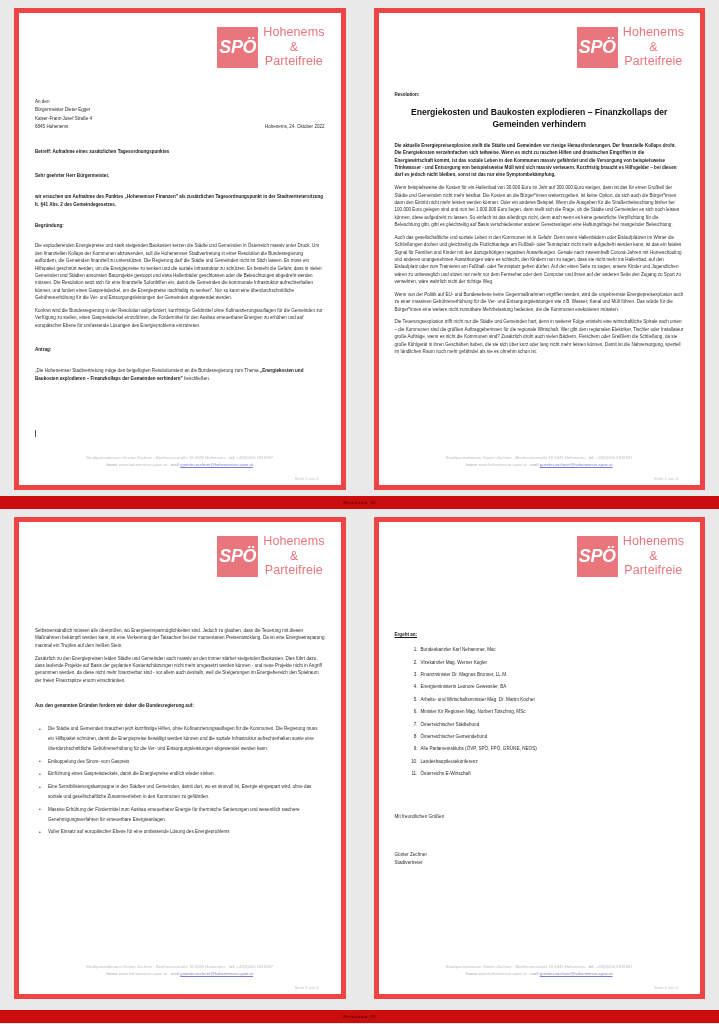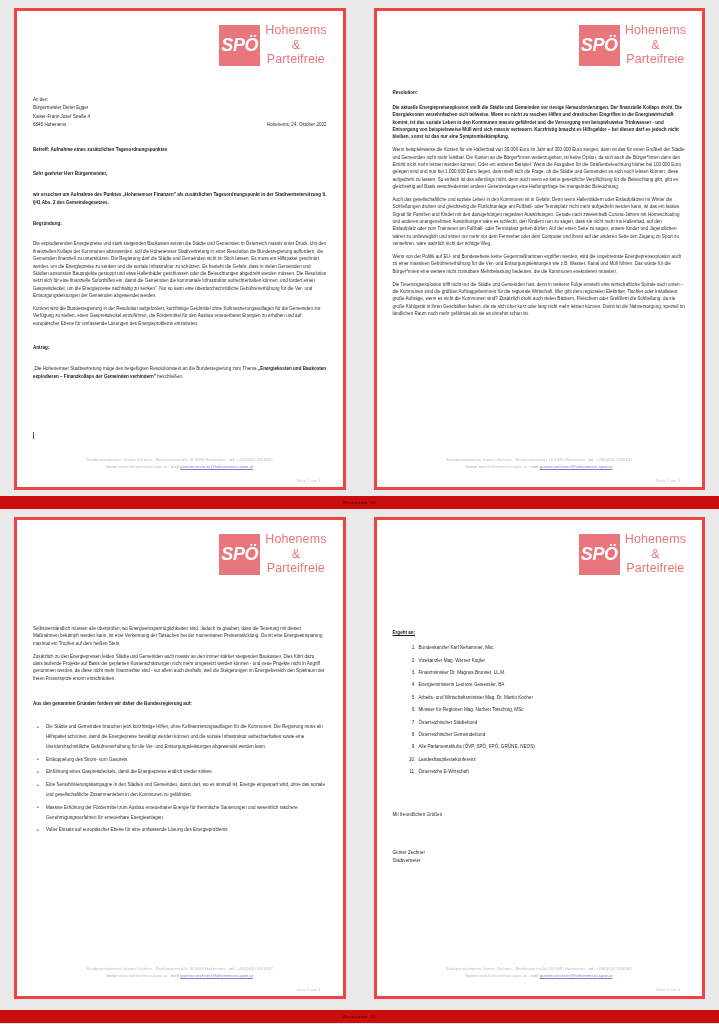--- a/index.html
+++ b/index.html
@@ -7,21 +7,21 @@
     width: 719px; height: 1024px;
     background: #e8e8e8;
     font-family: "Liberation Sans", sans-serif;
     overflow: hidden;
   }
   .viewer { width: 719px; height: 1024px; display: flex; flex-direction: column; background: #e9e9e9; }
   .page-row { display: flex; flex: 0 0 auto; }
   .page-col { width: 359.5px; padding: 8px 14px 6px 14px; }
   .page {
     background: #ffffff;
-    border: 3px solid #ef4444;
+    border: 5px solid #ef4444;
     width: 100%;
     height: 482px;
     position: relative;
     padding: 9px 16px 4px 16px;
     overflow: hidden;
   }
   .sep-bar {
     height: 13px; background: #cc0d0d; width: 100%;
     display: flex; align-items: center; justify-content: center;
     flex: 0 0 auto;
@@ -178,20 +178,21 @@
           <div class="logo-text">
             <div>Hohenems</div>
             <div>&amp;</div>
             <div>Parteifreie</div>
           </div>
         </div>
 
         <div class="spacer-16"></div>
 
         <div class="res-label">Resolution:</div>
+        <div class="res-title">Energiekosten und Baukosten explodieren –  Finanzkollaps der Gemeinden verhindern</div>
 
         <div class="doc">
           <p class="intro">Die aktuelle Energiepreisexplosion stellt die Städte und Gemeinden vor riesige Herausforderungen. Der finanzielle Kollaps droht. Die Energiekosten verzehnfachen sich teilweise. Wenn es nicht zu raschen Hilfen und drastischen Eingriffen in die Energiewirtschaft kommt, ist das soziale Leben in den Kommunen massiv gefährdet und die Versorgung von beispielsweise Trinkwasser - und Entsorgung von beispielsweise Müll wird sich massiv verteuern. Kurzfristig braucht es Hilfsgelder – bei diesen darf es jedoch nicht bleiben, sonst ist das nur eine Symptombekämpfung.</p>
           <p>Wenn beispielsweise die Kosten für ein Hallenbad von 30.000 Euro im Jahr auf 300.000 Euro steigen, dann ist das für einen Großteil der Städte und Gemeinden nicht mehr leistbar. Die Kosten an die Bürger*innen weiterzugeben, ist keine Option, da sich auch die Bürger*innen dann den Eintritt nicht mehr leisten werden können. Oder ein anderes Beispiel: Wenn die Ausgaben für die Straßenbeleuchtung bisher bei 100.000 Euro gelegen sind und nun bei  1.000.000 Euro liegen, dann stellt sich die Frage, ob die Städte und Gemeinden es sich noch leisten können, diese aufgedreht zu lassen. So einfach ist das allerdings nicht, denn auch wenn es keine gesetzliche Verpflichtung für die Beleuchtung gibt, gibt es gleichzeitig auf Basis verschiedenster anderer Gesetzeslagen eine Haftungsfrage bei mangelnder Beleuchtung.</p>
           <p>Auch das gesellschaftliche und soziale Leben in den Kommunen ist in Gefahr. Denn wenn Hallenbädern oder Eislaufplätzen im Winter die Schließungen drohen und gleichzeitig die Flutlichtanlage am Fußball- oder Tennisplatz nicht mehr aufgedreht werden kann, ist das ein fatales Signal für Familien und Kinder mit den dazugehörigen negativen Auswirkungen. Gerade nach zweieinhalb Corona-Jahren mit Homeschooling und anderen unangenehmen Auswirkungen wäre es schlecht, den Kindern nun zu sagen, dass sie nicht mehr ins Hallenbad, auf den Eislaufplatz oder zum Trainieren am Fußball- oder Tennisplatz gehen dürfen. Auf der einen Seite zu sagen, unsere Kinder und Jugendlichen wären zu unbeweglich und sitzen nur mehr vor dem Fernseher oder dem Computer und ihnen auf der anderen Seite den Zugang zu Sport zu verwehren, wäre wahrlich nicht der richtige Weg.</p>
           <p>Wenn von der Politik auf EU- und Bundesebene keine Gegenmaßnahmen ergriffen werden, wird die ungebremste Energiepreisexplosion auch zu einer massiven Gebührenerhöhung für die Ver- und Entsorgungsleistungen wie z.B. Wasser, Kanal und Müll führen. Das würde für die Bürger*innen eine weitere nicht zumutbare Mehrbelastung bedeuten, die die Kommunen exekutieren müssten.</p>
           <p>Die Teuerungsexplosion trifft nicht nur die Städte und Gemeinden hart, denn in weiterer Folge entsteht eine wirtschaftliche Spirale nach unten – die Kommunen sind die größten Auftraggeberinnen für die regionale Wirtschaft. Wer gibt dem regionalen Elektriker, Tischler oder Installateur große Aufträge, wenn es nicht die Kommunen sind? Zusätzlich droht auch vielen Bäckern, Fleischern oder Greißlern die Schließung, da sie große Kühlgerät in ihren Geschäften haben, die sie sich über kurz oder lang nicht mehr leisten können. Damit ist die Nahversorgung, speziell im ländlichen Raum noch mehr gefährdet als sie es ohnehin schon ist.</p>
         </div>
 
         <div class="footer">

